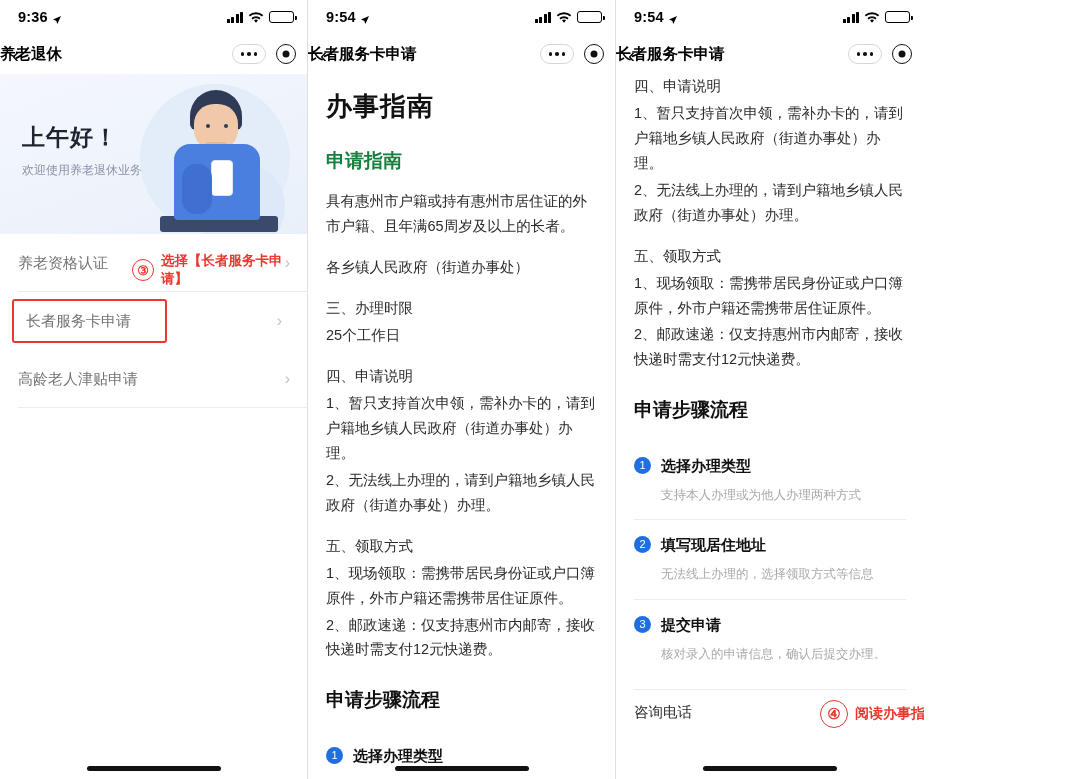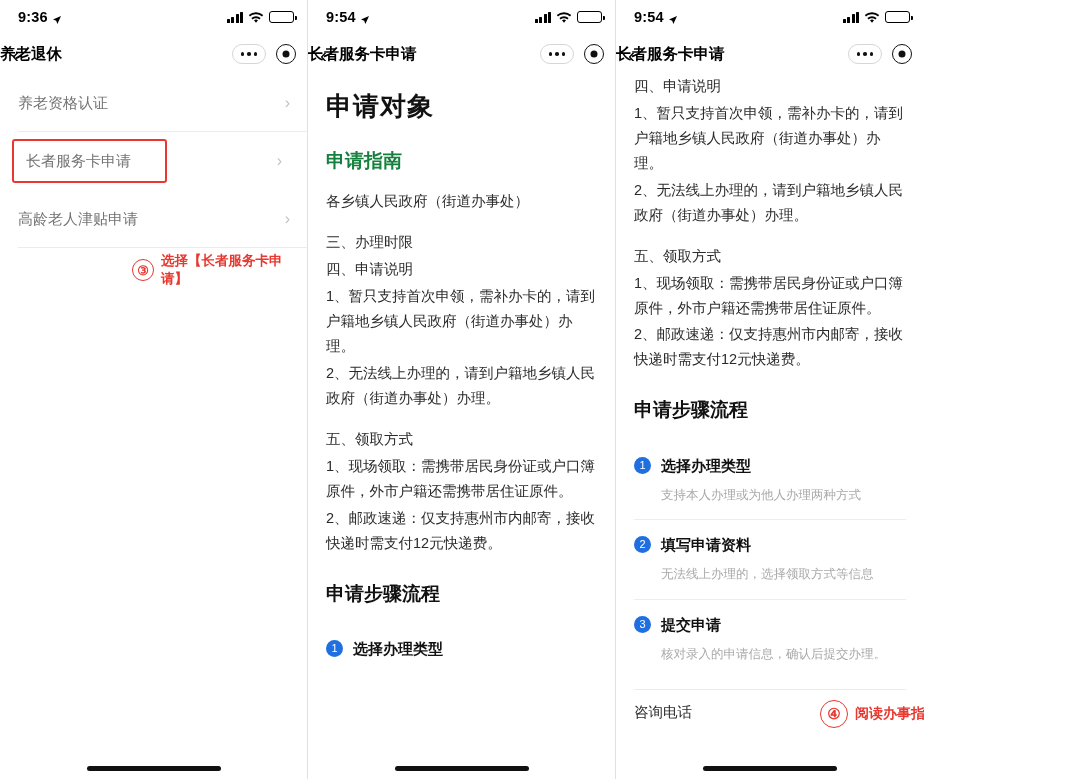--- a/index.html
+++ b/index.html
@@ -182,20 +182,39 @@
       <div class="nav-right">
         <div class="dots-btn">
             <span></span>
             <span></span>
             <span></span>
           </div>
         <div class="target-btn"></div>
       </div>
     </div>
 
+    <div class="hero">
+      <div class="blob1"></div>
+      <div class="blob2"></div>
+      <div class="hero-text">
+        <div class="hero-title">上午好！</div>
+        <div class="hero-sub">欢迎使用养老退休业务</div>
+      </div>
+      <div class="avatar">
+        <div class="av-ground"></div>
+        <div class="av-hair"></div>
+        <div class="av-face"></div>
+        <div class="av-eye l"></div>
+        <div class="av-eye r"></div>
+        <div class="av-neck"></div>
+        <div class="av-body"></div>
+        <div class="av-phone"></div>
+        <div class="av-arm"></div>
+      </div>
+    </div>
 
     <div class="list">
       <div class="list-item">
         <span class="li-label">养老资格认证</span>
         <span class="chev">›</span>
       </div>
 
       <div class="highlight-wrap">
         <div class="li-highlight" style="display:flex;align-items:center;flex:1">
           <span class="li-label">长者服务卡申请</span>
@@ -253,25 +272,27 @@
         <div class="dots-btn">
             <span></span>
             <span></span>
             <span></span>
           </div>
         <div class="target-btn"></div>
       </div>
     </div>
 
     <div class="article clip">
-      <div class="doc-title">申请对象</div>
+      <div class="doc-title">办事指南</div>
       <div class="h2">申请指南</div>
 
+      <div class="p gap">具有惠州市户籍或持有惠州市居住证的外市户籍、且年满65周岁及以上的长者。</div>
       <div class="p gap">各乡镇人民政府（街道办事处）</div>
       <div class="p">三、办理时限</div>
+      <div class="p gap">25个工作日</div>
       <div class="p">四、申请说明</div>
       <div class="p">1、暂只支持首次申领，需补办卡的，请到户籍地乡镇人民政府（街道办事处）办理。</div>
       <div class="p gap">2、无法线上办理的，请到户籍地乡镇人民政府（街道办事处）办理。</div>
       <div class="p">五、领取方式</div>
       <div class="p">1、现场领取：需携带居民身份证或户口簿原件，外市户籍还需携带居住证原件。</div>
       <div class="p gap">2、邮政速递：仅支持惠州市内邮寄，接收快递时需支付12元快递费。</div>
 
       <div class="h2b">申请步骤流程</div>
       <div class="steps">
         <div class="step">
@@ -339,21 +360,21 @@
         <div class="step">
           <span class="step-num">1</span>
           <span>
             <span class="step-t">选择办理类型</span>
             <div class="step-d">支持本人办理或为他人办理两种方式</div>
           </span>
         </div>
         <div class="step">
           <span class="step-num">2</span>
           <span>
-            <span class="step-t">填写申请资料</span>
+            <span class="step-t">填写现居住地址</span>
             <div class="step-d">无法线上办理的，选择领取方式等信息</div>
           </span>
         </div>
         <div class="step">
           <span class="step-num">3</span>
           <span>
             <span class="step-t">提交申请</span>
             <div class="step-d">核对录入的申请信息，确认后提交办理。</div>
           </span>
         </div>

